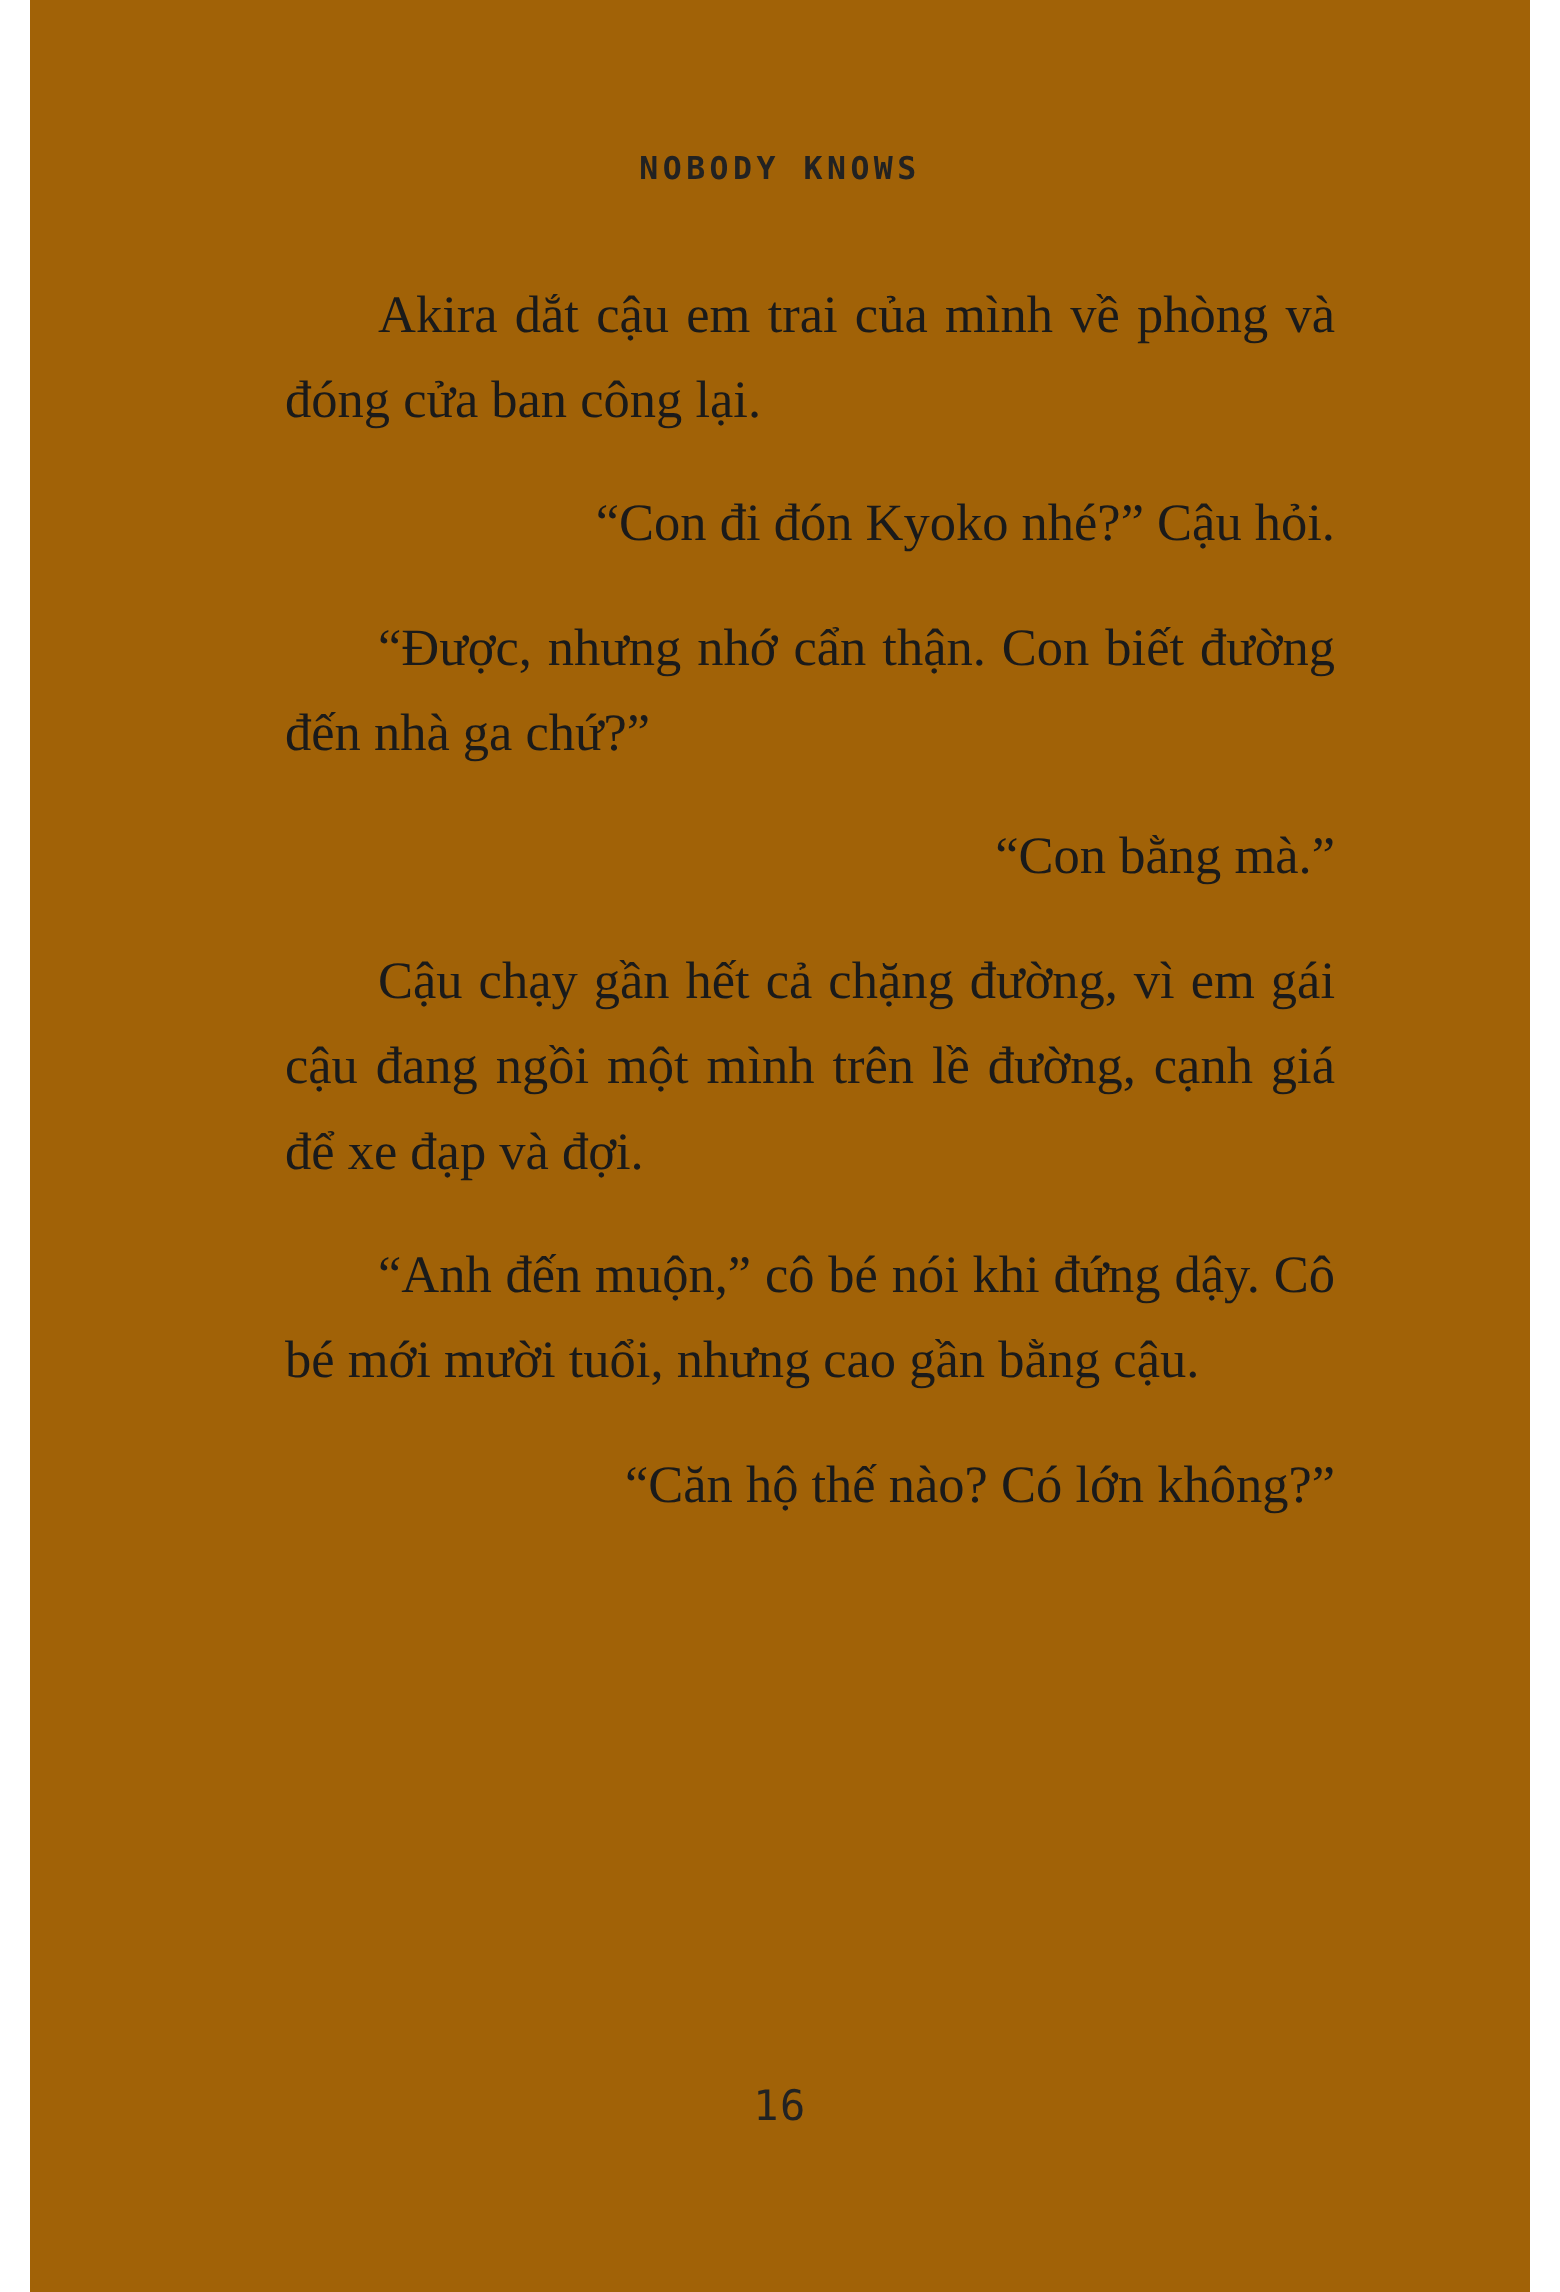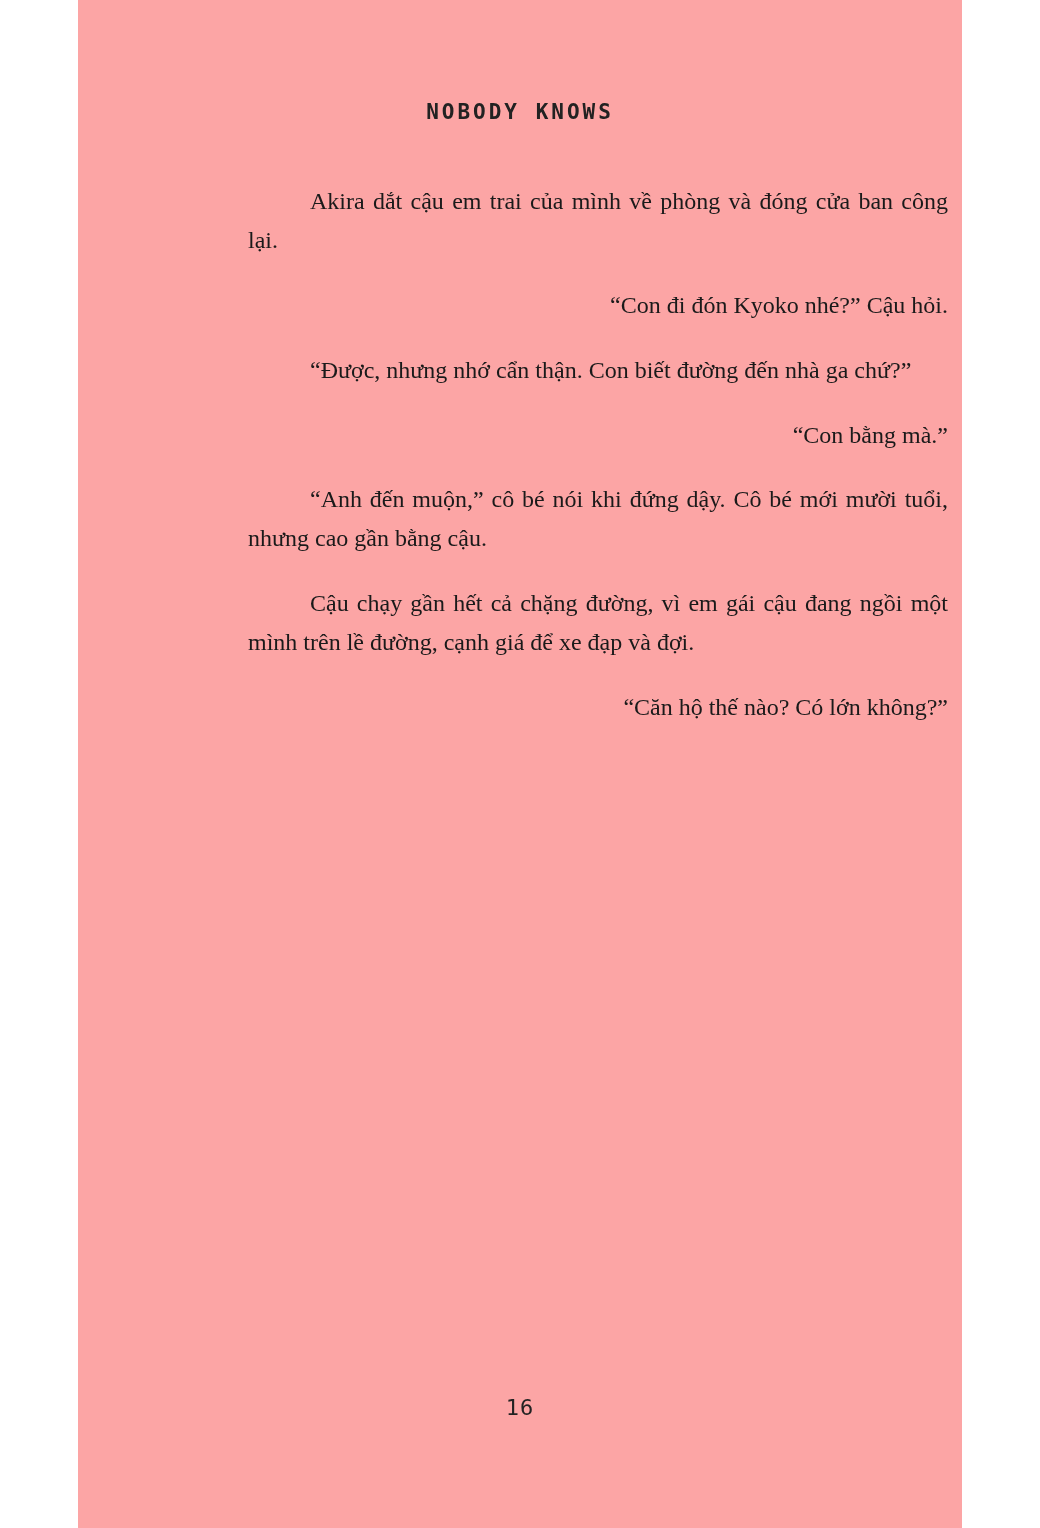--- a/index.html
+++ b/index.html
@@ -2,24 +2,24 @@
 <html><head>
 <meta charset="utf-8">
 <style>
   html, body {
     margin: 0;
     padding: 0;
     background: #ffffff;
   }
   .page {
     position: relative;
-    width: 884px;
+    width: 1000px;
     height: 1528px;
     margin: 0 auto;
-    background: #fca5a5;
+    background: #a16207;
     box-sizing: border-box;
     font-family: "Liberation Serif", "DejaVu Serif", serif;
     color: #1a1a1a;
   }
   .running-head {
     position: absolute;
     top: 100px;
     left: 0;
     right: 0;
     text-align: center;
@@ -30,54 +30,54 @@
     font-weight: 600;
   }
   .body-block {
     position: absolute;
     top: 182px;
     left: 170px;
     width: 700px;
   }
   .body-block p {
     margin: 0 0 26px 0;
-    font-size: 24px;
+    font-size: 35px;
     line-height: 1.62;
     text-align: justify;
     text-indent: 62px;
     -webkit-hyphens: none;
     hyphens: none;
   }
   .body-block p.short {
     text-align: right;
   }
   .folio {
     position: absolute;
     bottom: 108px;
     left: 0;
     right: 0;
     text-align: center;
     font-family: "DejaVu Sans Mono", monospace;
-    font-size: 22px;
+    font-size: 28px;
     color: #222;
     letter-spacing: 1px;
   }
 </style>
 </head>
 <body>
 
 <div class="page">
 
   <div class="running-head">NOBODY KNOWS</div>
 
   <div class="body-block">
     <p>Akira dắt cậu em trai của mình về phòng và đóng cửa ban công lại.</p>
     <p class="short">“Con đi đón Kyoko nhé?” Cậu hỏi.</p>
     <p>“Được, nhưng nhớ cẩn thận. Con biết đường đến nhà ga chứ?”</p>
     <p class="short">“Con bằng mà.”</p>
+    <p>Cậu chạy gần hết cả chặng đường, vì em gái cậu đang ngồi một mình trên lề đường, cạnh giá để xe đạp và đợi.</p>
     <p>“Anh đến muộn,” cô bé nói khi đứng dậy. Cô bé mới mười tuổi, nhưng cao gần bằng cậu.</p>
-    <p>Cậu chạy gần hết cả chặng đường, vì em gái cậu đang ngồi một mình trên lề đường, cạnh giá để xe đạp và đợi.</p>
     <p class="short">“Căn hộ thế nào? Có lớn không?”</p>
   </div>
 
   <div class="folio">16</div>
 
 </div>
 
 </body></html>

